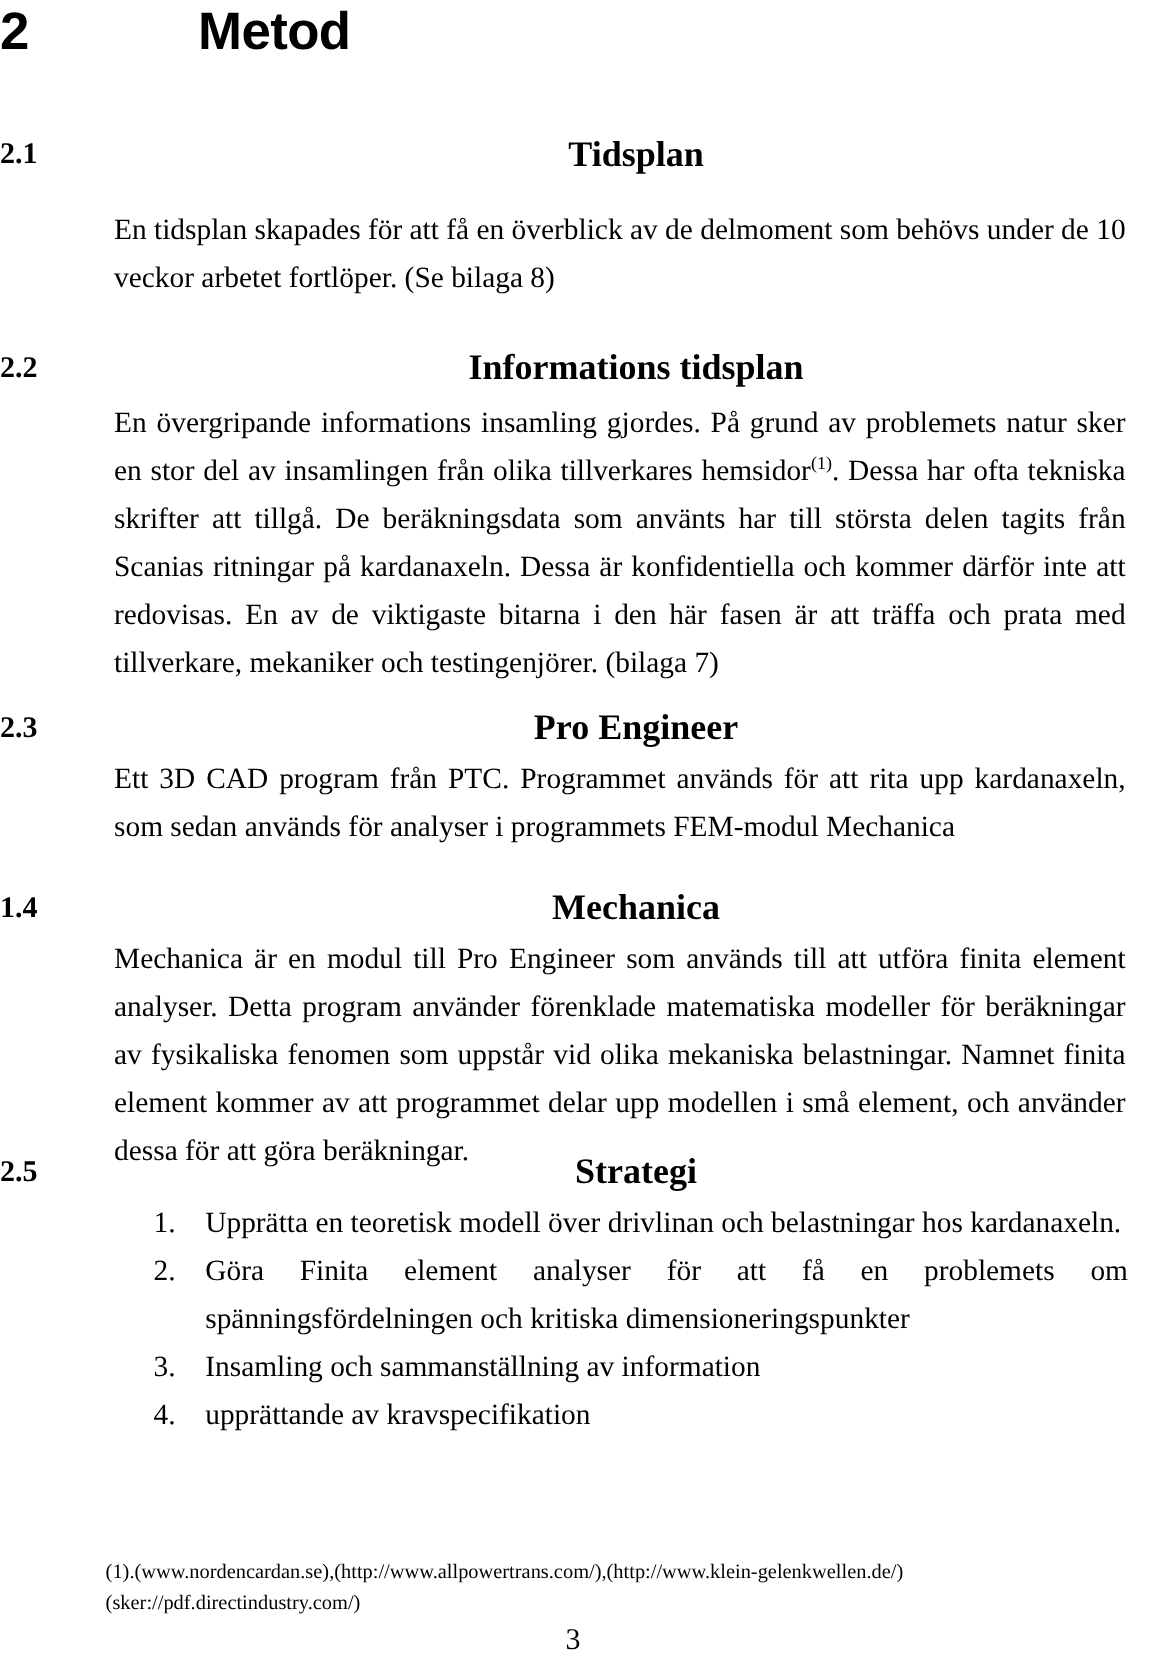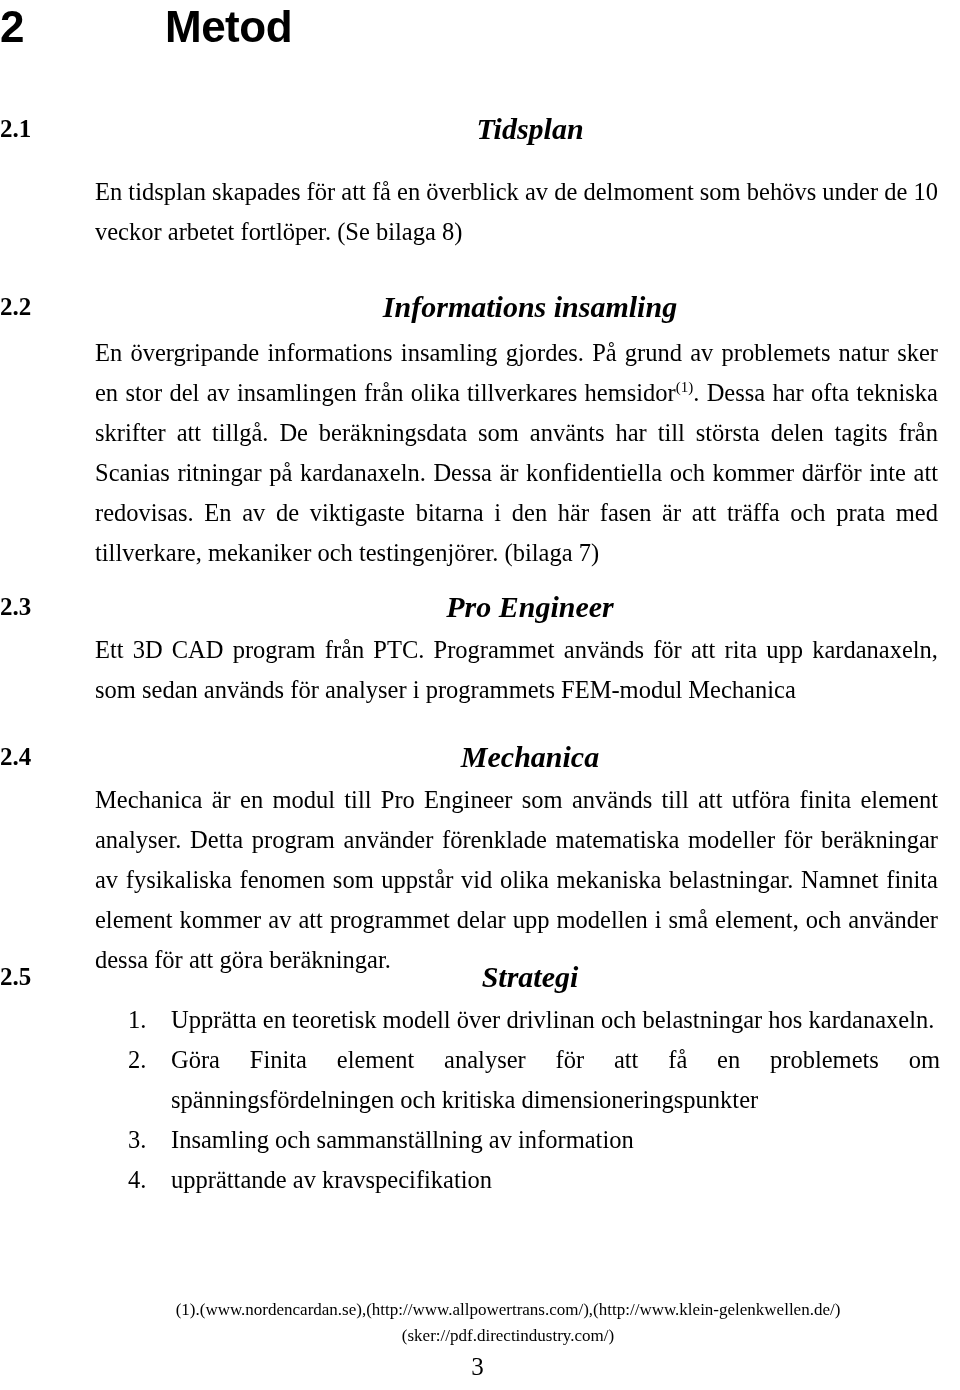--- a/index.html
+++ b/index.html
@@ -66,21 +66,20 @@
     font-size: 25px;
   }
   .section-head .sec-title {
     position: absolute;
     left: 120px;
     top: 0px;
     width: 820px;
     text-align: center;
     font-weight: bold;
     font-size: 30px;
-    font-style: italic;
   }
 
   
   .para {
     position: absolute;
     left: 95px;
     width: 843px;
     font-family: "Liberation Serif", "DejaVu Serif", serif;
     font-size: 24.5px;
     line-height: 40px;
@@ -126,21 +125,21 @@
 
   
   .footnote {
     position: absolute;
     left: 88px;
     top: 1297px;
     width: 840px;
     font-family: "Liberation Serif", "DejaVu Serif", serif;
     font-size: 17px;
     line-height: 26px;
-    text-align: center;
+    text-align: left;
     white-space: nowrap;
   }
   .footnote .fn-line { display: block; }
 
   
   .page-number {
     position: absolute;
     left: 0px;
     top: 1352px;
     width: 955px;
@@ -160,32 +159,32 @@
   </div>
 
   <div class="section-head" style="top:110px;">
     <span class="sec-num">2.1</span>
     <span class="sec-title">Tidsplan</span>
   </div>
   <div class="para" style="top:155px;margin-top:17px;">En tidsplan skapades för att få en överblick av de delmoment som behövs under de 10 veckor arbetet fortlöper. (Se bilaga 8)</div>
 
   <div class="section-head" style="top:288px;">
     <span class="sec-num">2.2</span>
-    <span class="sec-title">Informations insamling</span>
+    <span class="sec-title">Informations tidsplan</span>
   </div>
   <div class="para" style="top:333px;"><span>En övergripande informations insamling gjordes. På grund av problemets natur sker en stor del av insamlingen från olika tillverkares hemsidor</span><sup>(1)</sup><span>. Dessa har ofta tekniska skrifter att tillgå. De beräkningsdata som använts har till största delen tagits från Scanias ritningar på kardanaxeln. Dessa är konfidentiella och kommer därför inte att redovisas. En av de viktigaste bitarna i den här fasen är att träffa och prata med tillverkare, mekaniker och testingenjörer. (bilaga 7)</span></div>
 
   <div class="section-head" style="top:588px;">
     <span class="sec-num">2.3</span>
     <span class="sec-title">Pro Engineer</span>
   </div>
   <div class="para" style="top:630px;">Ett 3D CAD program från PTC. Programmet används för att rita upp kardanaxeln, som sedan används för analyser i programmets FEM-modul Mechanica</div>
 
   <div class="section-head" style="top:738px;">
-    <span class="sec-num">2.4</span>
+    <span class="sec-num">1.4</span>
     <span class="sec-title">Mechanica</span>
   </div>
   <div class="para" style="top:780px;">Mechanica är en modul till Pro Engineer som används till att utföra finita element analyser. Detta program använder förenklade matematiska modeller för beräkningar av fysikaliska fenomen som uppstår vid olika mekaniska belastningar. Namnet finita element kommer av att programmet delar upp modellen i små element, och använder dessa för att göra beräkningar.</div>
 
   <div class="section-head" style="top:958px;">
     <span class="sec-num">2.5</span>
     <span class="sec-title">Strategi</span>
   </div>
 
   <ul class="strategy-list" style="top:1000px;">

